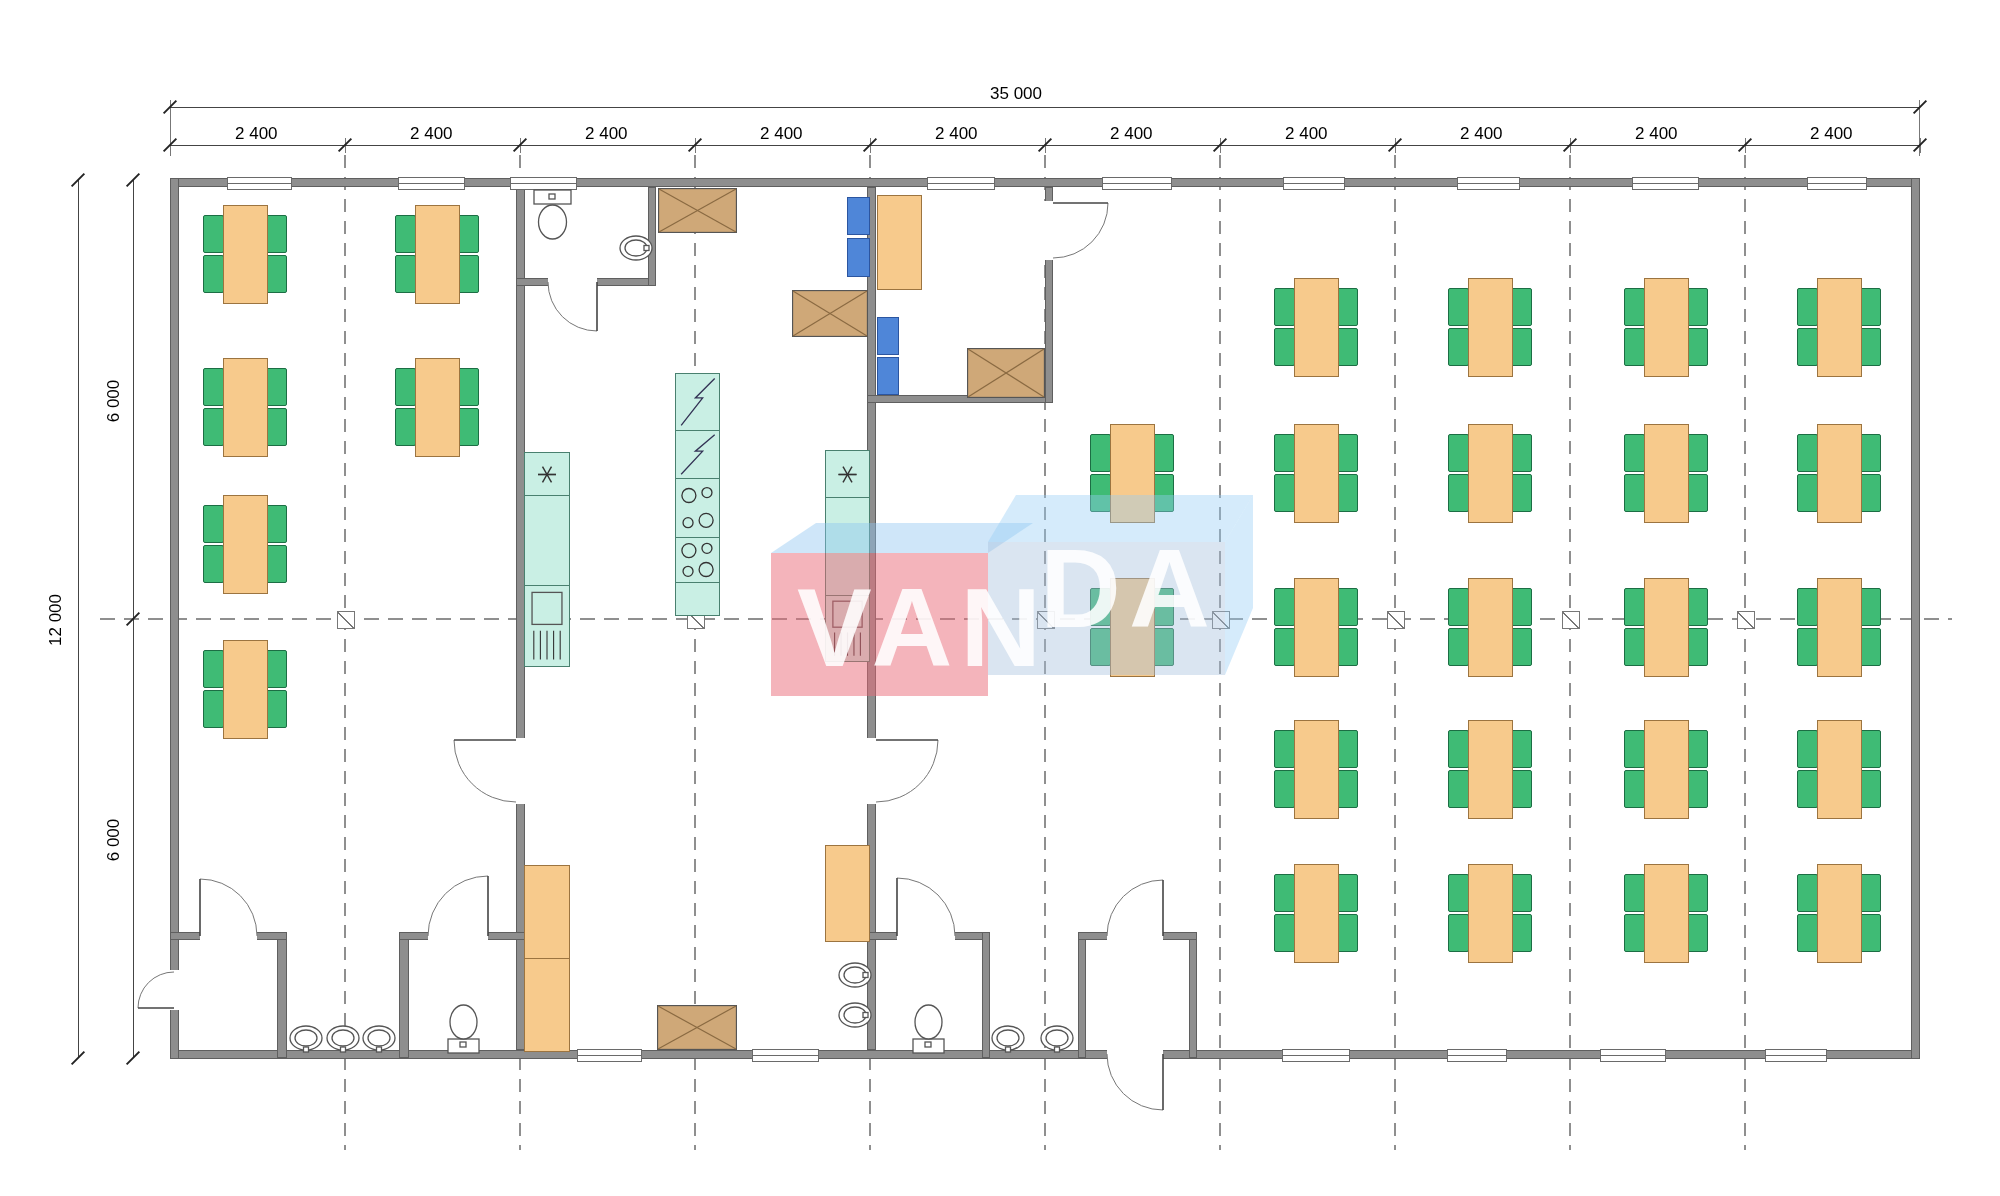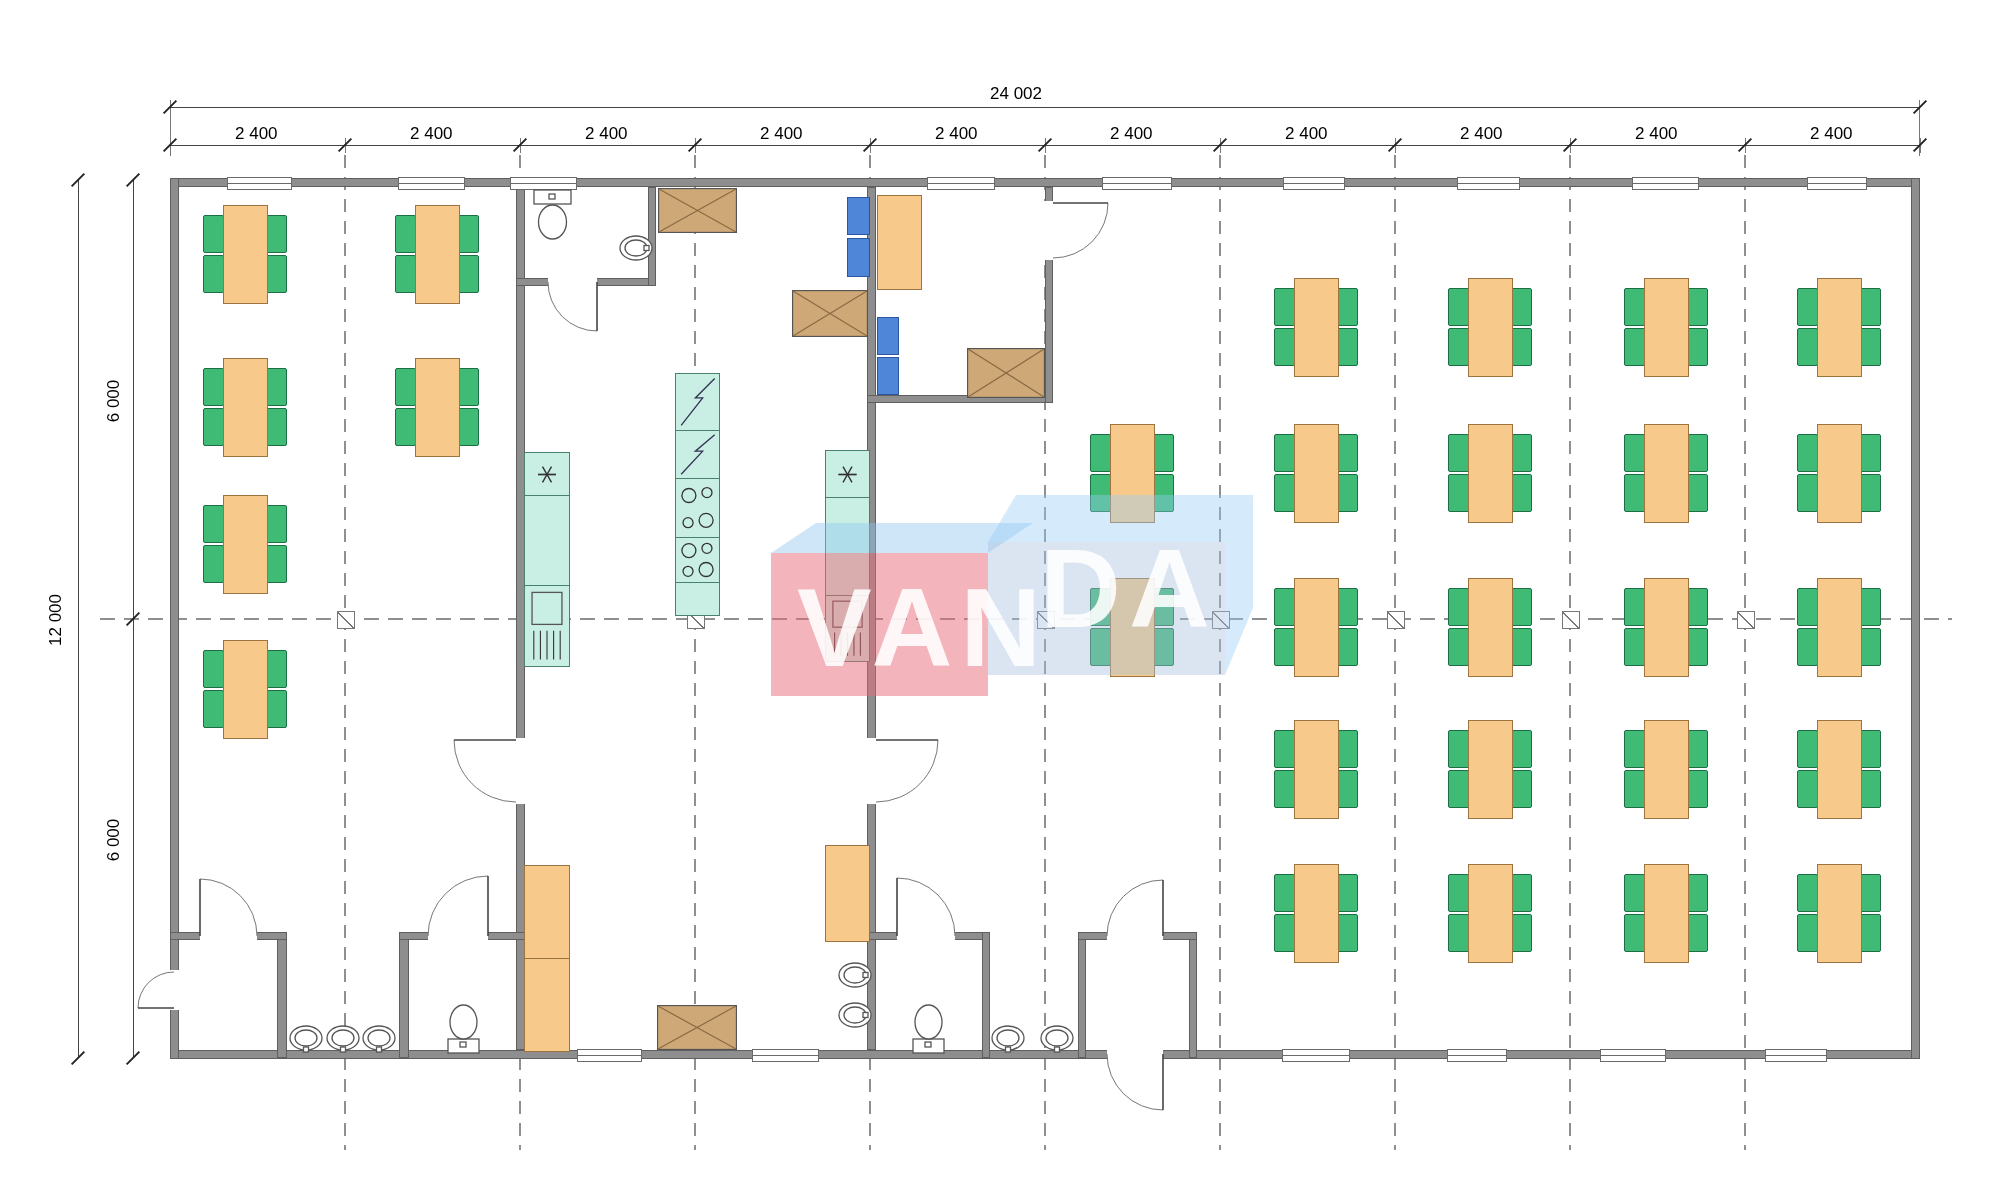--- a/index.html
+++ b/index.html
@@ -428,21 +428,21 @@
     <div class="wm-piece" style="left:0;top:0;width:485px;height:205px;background:rgba(150,205,245,0.40);clip-path:polygon(218px 47px,246px 0px,483px 0px,455px 47px);"></div>
     <div class="wm-piece" style="left:218px;top:47px;width:237px;height:133px;background:rgba(168,193,222,0.42);"></div>
     <div class="wm-piece" style="left:0;top:0;width:485px;height:205px;background:rgba(150,205,245,0.40);clip-path:polygon(455px 47px,483px 0px,483px 113px,455px 180px);"></div>
   </div>
   <span class="wm-text" style="left:797px;top:572px;">VAN</span>
   <span class="wm-text" style="left:1040px;top:533px;">DA</span>
 
   <div id="layer-dims" class="abs">
     <div class="dimline" style="left:170px;top:107px;width:1750px;height:1px;"></div>
     <div class="dimline" style="left:170px;top:145px;width:1750px;height:1px;"></div>
-    <div class="dimtext" style="left:990px;top:84px;">24 002</div>
+    <div class="dimtext" style="left:990px;top:84px;">35 000</div>
     <div class="dimline" style="left:78px;top:180px;width:1px;height:878px;"></div>
     <div class="dimline" style="left:133px;top:180px;width:1px;height:878px;"></div>
     <div class="dimtext rot" style="left:30px;top:610px;">12 000</div>
     <div class="dimtext rot" style="left:93px;top:391px;">6 000</div>
     <div class="dimtext rot" style="left:93px;top:830px;">6 000</div>
     <div class="extline" style="left:170px;top:100px;width:1px;height:56px;"></div>
     <div class="extline" style="left:1919px;top:100px;width:1px;height:56px;"></div>
   <div class="tick" style="left: 161px; top: 144px;"></div>
       <div class="extline" style="left: 170px; top: 138px; width: 1px; height: 15px;"></div>
       <div class="tick" style="left: 336px; top: 144px;"></div>

